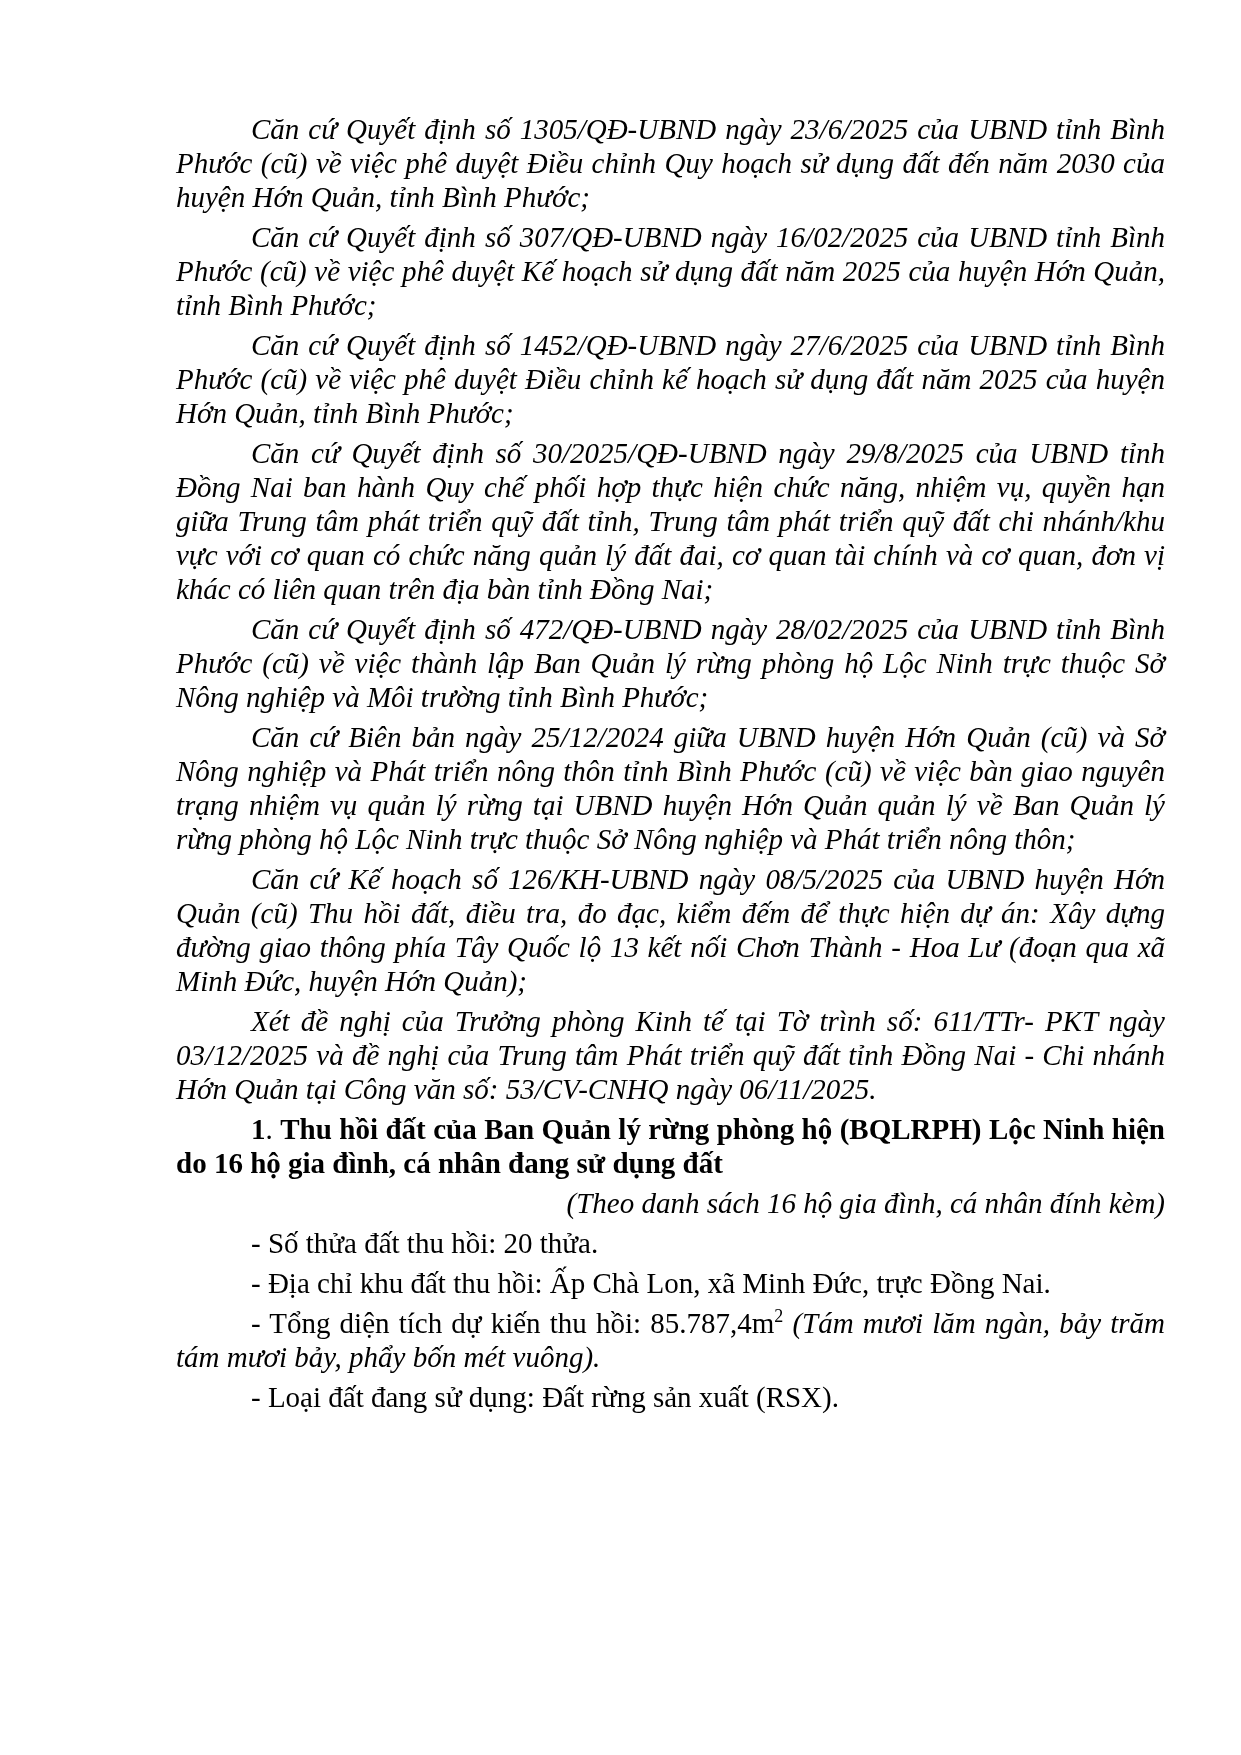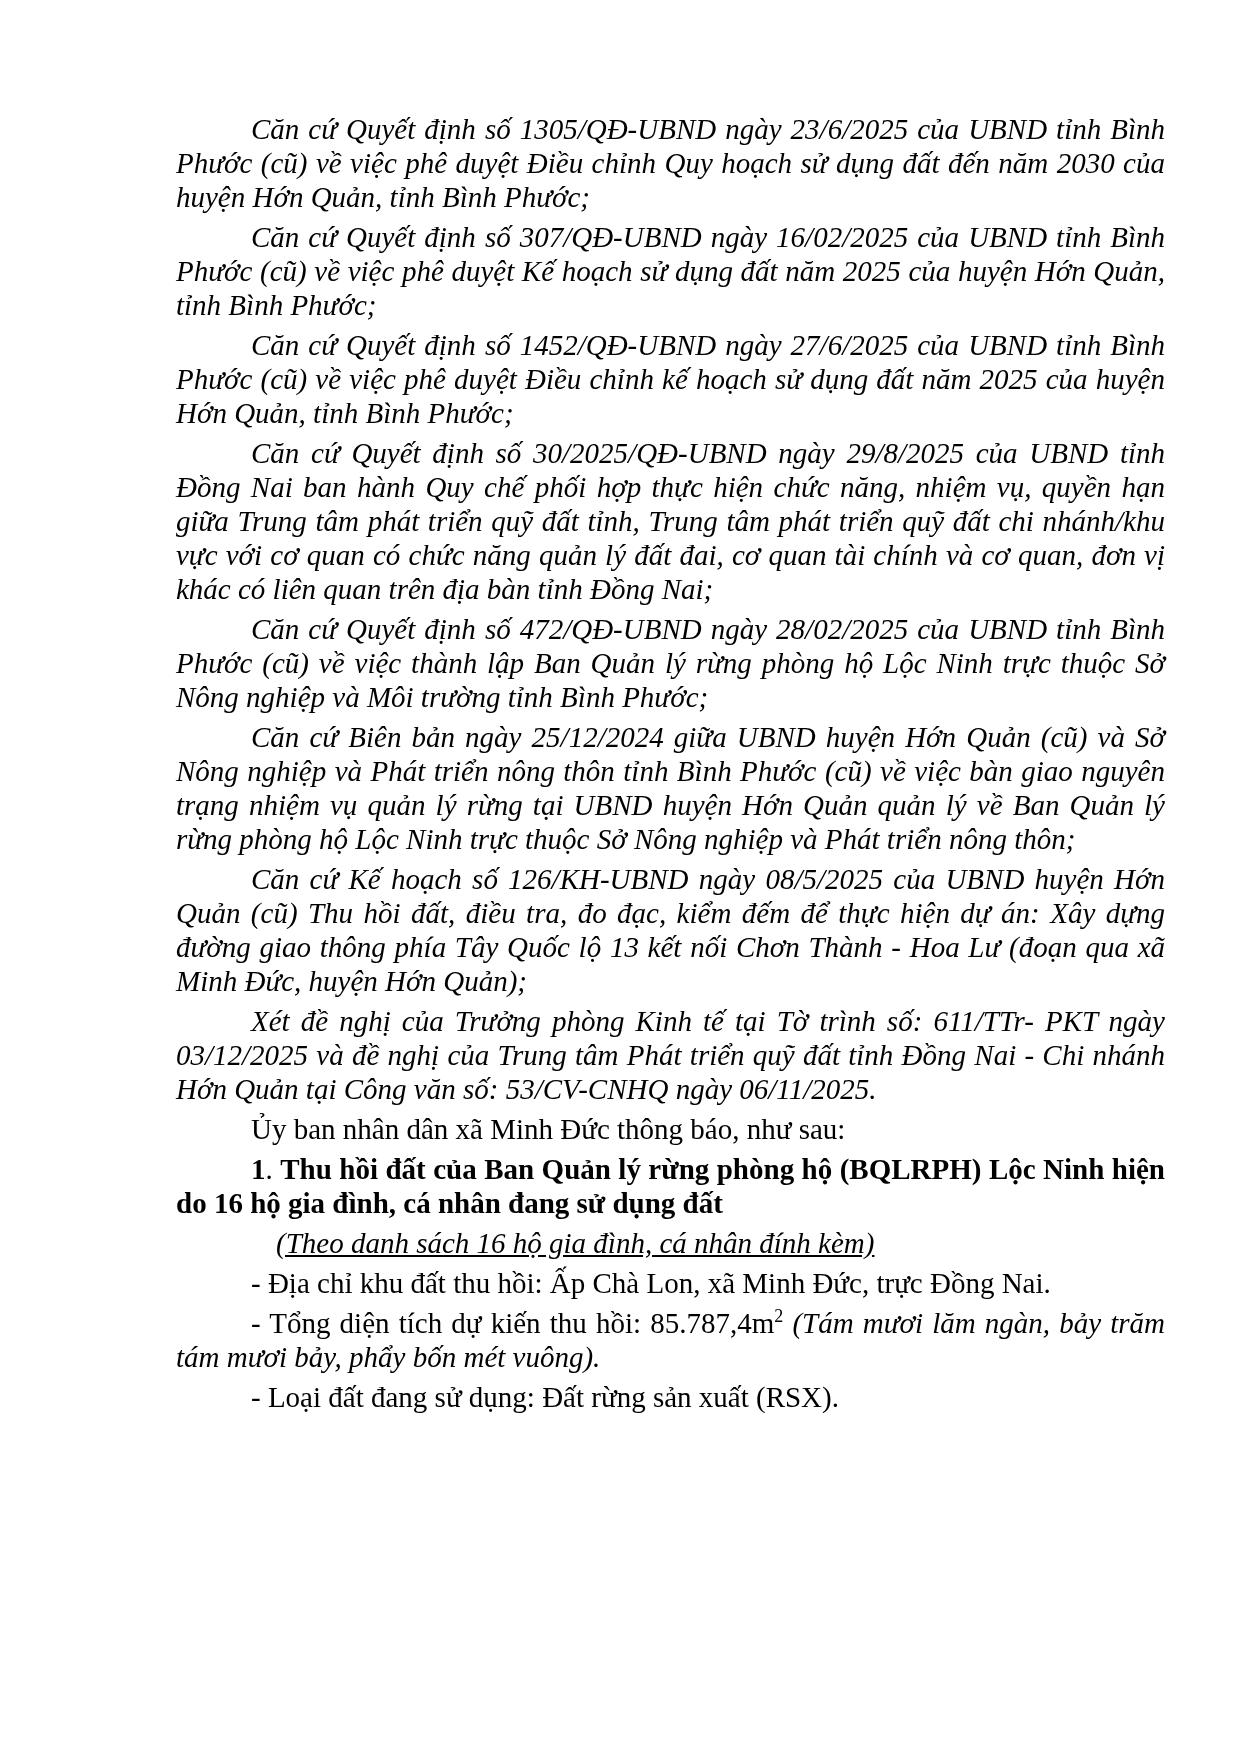--- a/index.html
+++ b/index.html
@@ -20,24 +20,23 @@
     font-size: 29px;
     line-height: 34px;
     overflow: hidden;
   }
   .page p.para {
     margin: 0 0 6px 0;
     text-align: justify;
     text-indent: 75px;
   }
   .page p.para.attachment-note {
-    text-align: left;
+    text-align: right;
     text-indent: 0;
     margin-left: 100px;
-    text-decoration: underline;
   }
   .run-italic { font-style: italic; }
   .run-bold   { font-weight: bold; }
   sup.run-sup {
     font-size: 0.62em;
     line-height: 0;
     vertical-align: super;
   }
 </style>
 </head>
@@ -46,20 +45,20 @@
 <div class="page">
   <div id="doc-body">
       <p class="para citation"><span class="run-italic">Căn cứ Quyết định số 1305/QĐ-UBND ngày 23/6/2025 của UBND tỉnh Bình Phước (cũ) về việc phê duyệt Điều chỉnh Quy hoạch sử dụng đất đến năm 2030 của huyện Hớn Quản, tỉnh Bình Phước;</span></p>
       <p class="para citation"><span class="run-italic">Căn cứ Quyết định số 307/QĐ-UBND ngày 16/02/2025 của UBND tỉnh Bình Phước (cũ) về việc phê duyệt Kế hoạch sử dụng đất năm 2025 của huyện Hớn Quản, tỉnh Bình Phước;</span></p>
       <p class="para citation"><span class="run-italic">Căn cứ Quyết định số 1452/QĐ-UBND ngày 27/6/2025 của UBND tỉnh Bình Phước (cũ) về việc phê duyệt Điều chỉnh kế hoạch sử dụng đất năm 2025 của huyện Hớn Quản, tỉnh Bình Phước;</span></p>
       <p class="para citation"><span class="run-italic">Căn cứ Quyết định số 30/2025/QĐ-UBND ngày 29/8/2025 của UBND tỉnh Đồng Nai ban hành Quy chế phối hợp thực hiện chức năng, nhiệm vụ, quyền hạn giữa Trung tâm phát triển quỹ đất tỉnh, Trung tâm phát triển quỹ đất chi nhánh/khu vực với cơ quan có chức năng quản lý đất đai, cơ quan tài chính và cơ quan, đơn vị khác có liên quan trên địa bàn tỉnh Đồng Nai;</span></p>
       <p class="para citation"><span class="run-italic">Căn cứ Quyết định số 472/QĐ-UBND ngày 28/02/2025 của UBND tỉnh Bình Phước (cũ) về việc thành lập Ban Quản lý rừng phòng hộ Lộc Ninh trực thuộc Sở Nông nghiệp và Môi trường tỉnh Bình Phước;</span></p>
       <p class="para citation"><span class="run-italic">Căn cứ Biên bản ngày 25/12/2024 giữa UBND huyện Hớn Quản (cũ) và Sở Nông nghiệp và Phát triển nông thôn tỉnh Bình Phước (cũ) về việc bàn giao nguyên trạng nhiệm vụ quản lý rừng tại UBND huyện Hớn Quản quản lý về Ban Quản lý rừng phòng hộ Lộc Ninh trực thuộc Sở Nông nghiệp và Phát triển nông thôn;</span></p>
       <p class="para citation"><span class="run-italic">Căn cứ Kế hoạch số 126/KH-UBND ngày 08/5/2025 của UBND huyện Hớn Quản (cũ) Thu hồi đất, điều tra, đo đạc, kiểm đếm để thực hiện dự án: Xây dựng đường giao thông phía Tây Quốc lộ 13 kết nối Chơn Thành - Hoa Lư (đoạn qua xã Minh Đức, huyện Hớn Quản);</span></p>
       <p class="para citation"><span class="run-italic">Xét đề nghị của Trưởng phòng Kinh tế tại Tờ trình số: 611/TTr- PKT ngày 03/12/2025 và đề nghị của Trung tâm Phát triển quỹ đất tỉnh Đồng Nai - Chi nhánh Hớn Quản tại Công văn số: 53/CV-CNHQ ngày 06/11/2025.</span></p>
-      <p class="para body"><span class="">Ủy ban nhân dân xã Minh Đức thông báo, như sau:</span></p>
       <p class="para heading"><span class="run-bold">1</span><span class="">. </span><span class="run-bold">Thu hồi đất của Ban Quản lý rừng phòng hộ (BQLRPH) Lộc Ninh hiện do 16 hộ gia đình, cá nhân đang sử dụng đất</span></p>
       <p class="para attachment-note"><span class="run-italic">(Theo danh sách 16 hộ gia đình, cá nhân đính kèm)</span></p>
+      <p class="para body"><span class="">- Số thửa đất thu hồi: 20 thửa.</span></p>
       <p class="para body"><span class="">- Địa chỉ khu đất thu hồi: Ấp Chà Lon, xã Minh Đức, trực Đồng Nai.</span></p>
       <p class="para body"><span class="">- Tổng diện tích dự kiến thu hồi: 85.787,4m</span><sup class="run-sup">2</sup><span class=""> </span><span class="run-italic">(Tám mươi lăm ngàn, bảy trăm tám mươi bảy, phẩy bốn mét vuông).</span></p>
       <p class="para body"><span class="">- Loại đất đang sử dụng: Đất rừng sản xuất (RSX).</span></p>
     </div>
 </div>
 
 </body></html>

